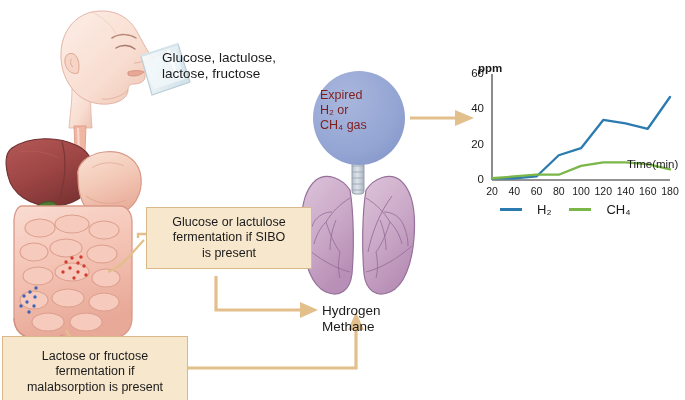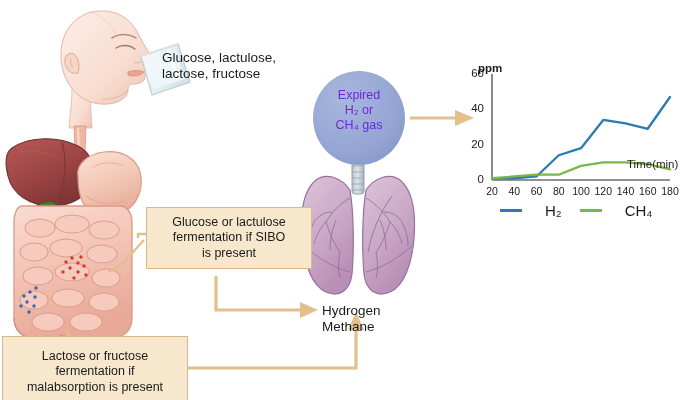--- a/index.html
+++ b/index.html
@@ -19,23 +19,23 @@
   .txt { position: absolute; }
 
   #substrate-label {
     left: 162px; top: 50px;
     font-size: 13.5px; line-height: 16px;
     color: #1b1b1b; white-space: pre-line;
   }
 
   #expired-gas-label {
     left: 320px; top: 88px;
-    width: 78px; text-align: center;
+    width: 78px; text-align: left;
     font-size: 12.5px; line-height: 15px;
-    color: #6d28d9; white-space: pre-line;
+    color: #7f1d1d; white-space: pre-line;
   }
 
   #gas-output-label {
     left: 322px; top: 303px;
     font-size: 13.5px; line-height: 16px;
     color: #1b1b1b; white-space: pre-line;
   }
 
   .callout {
     position: absolute;
@@ -53,21 +53,21 @@
   #malabsorption-callout { left: 2px; top: 336px; width: 186px; height: 72px; }
 
   
   #chart { position: absolute; left: 462px; top: 60px; width: 218px; height: 180px; }
   .ax-label { position: absolute; font-size: 11.5px; color: #1b1b1b; }
   #ppm-label { left: 16px; top: 2px; font-weight: bold; }
   #time-label { left: 165px; top: 98px; }
   .ytick { position: absolute; font-size: 11.5px; color: #1b1b1b; text-align: right; width: 22px; }
   .xtick { position: absolute; font-size: 10.5px; color: #1b1b1b; text-align: center; width: 22px; }
   .legend { position: absolute; left: 38px; top: 142px; display: flex; gap: 18px; align-items: center; }
-  .legend-item { display: flex; align-items: center; gap: 23px; font-size: 15px; color: #1b1b1b; }
+  .legend-item { display: flex; align-items: center; gap: 15px; font-size: 13px; color: #1b1b1b; }
   .legend-swatch { width: 22px; height: 3.2px; display: block; }
 </style>
 </head>
 <body>
 
 <div class="canvas">
 
   <svg class="layer" viewBox="0 0 685 400">
     <defs>
       <linearGradient id="skinG" x1="0" y1="0" x2="1" y2="1">

